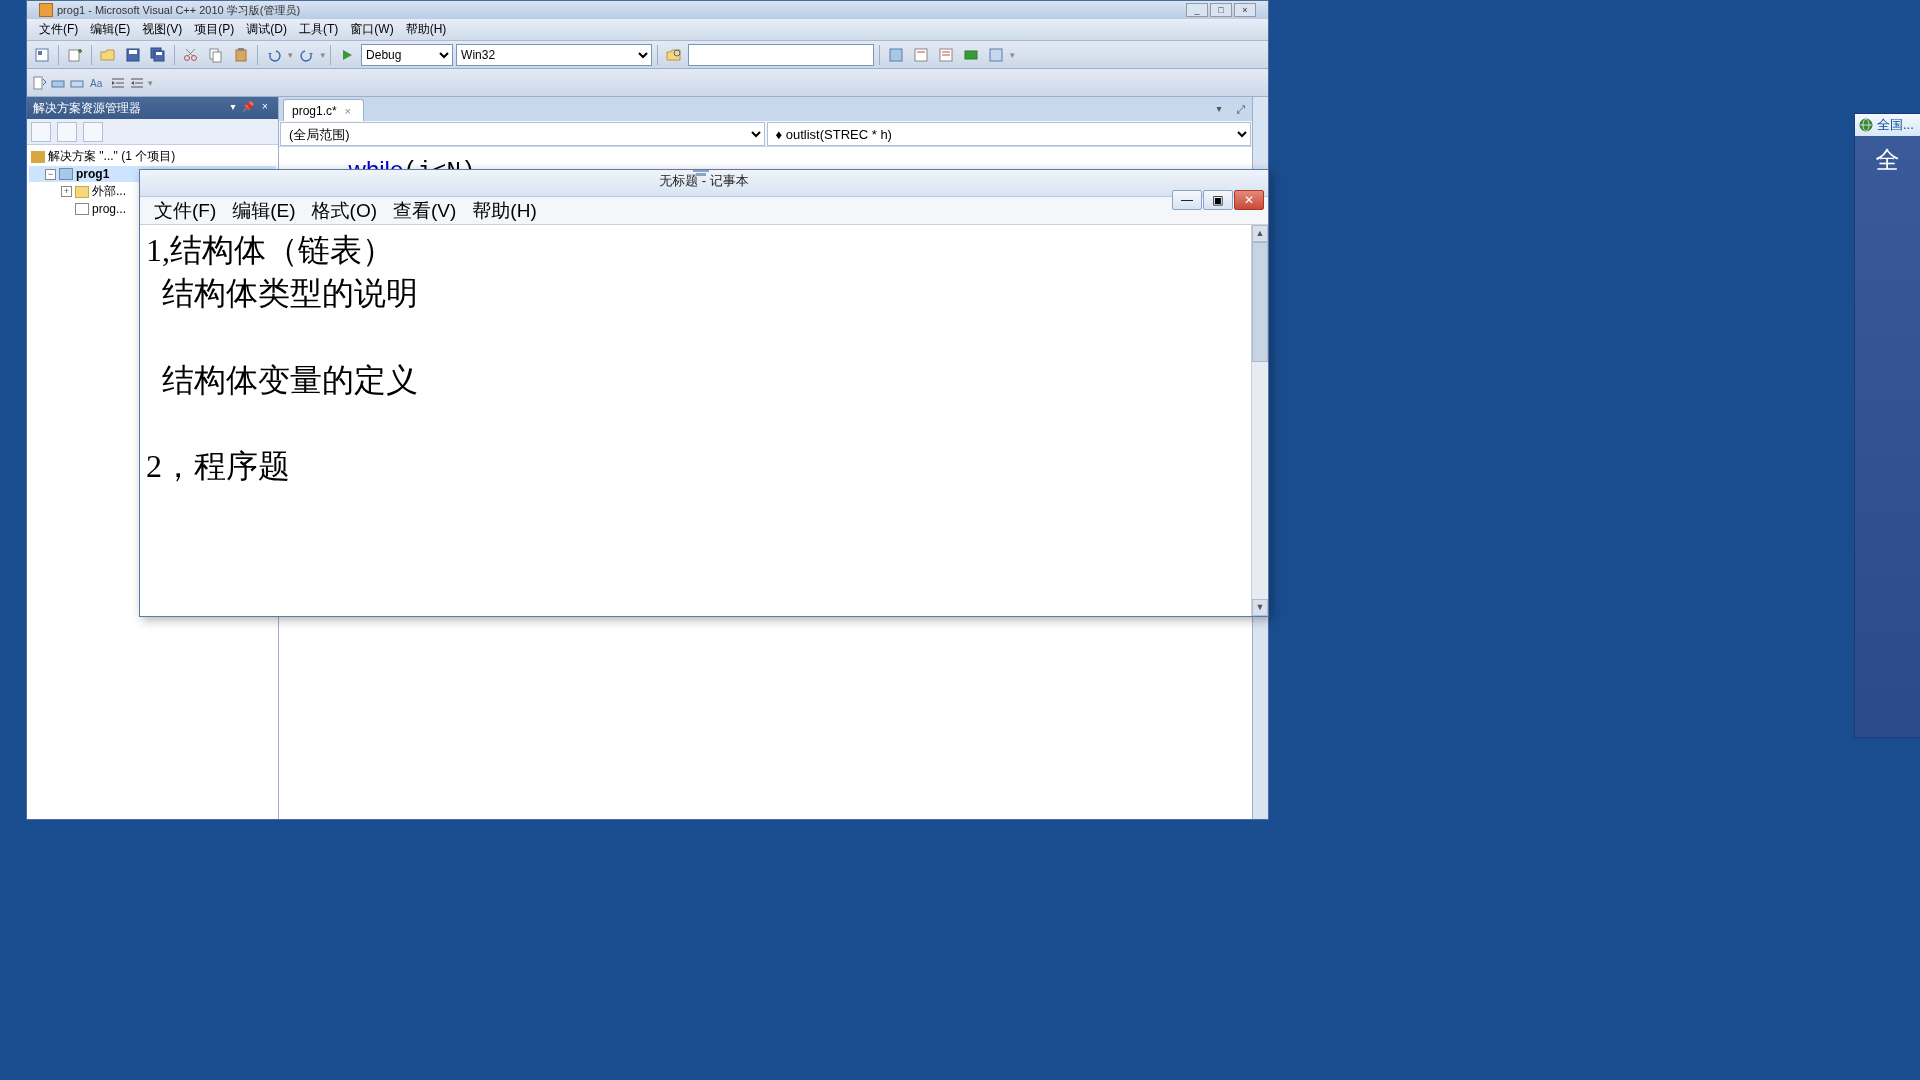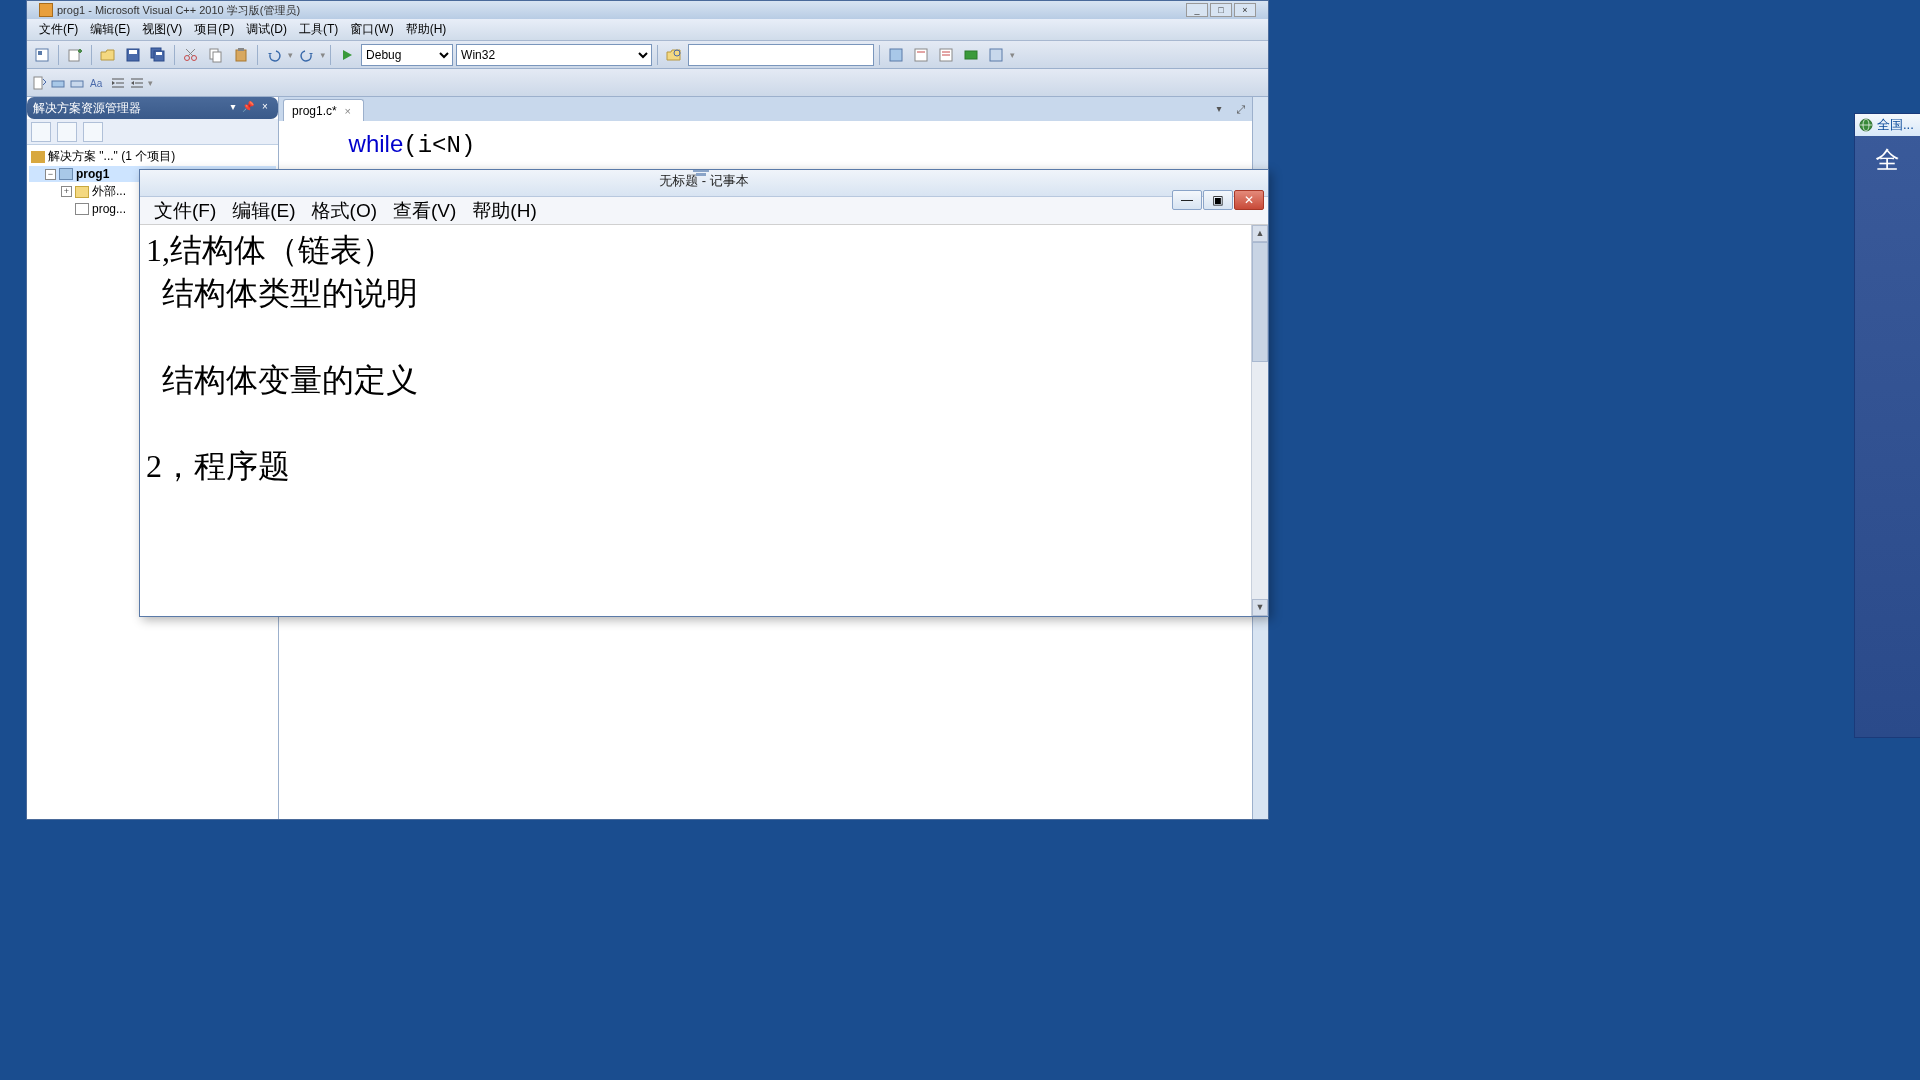--- a/index.html
+++ b/index.html
@@ -19,21 +19,21 @@
 .vs-toolbar .tb-sep { width: 1px; height: 20px; background: #9cb0cc; margin: 0 2px; }
 .vs-toolbar .tb-btn { width: 22px; height: 22px; display: flex; align-items: center; justify-content: center; border: 1px solid transparent; }
 .vs-toolbar select { height: 22px; font-size: 12px; background: #fff; border: 1px solid #7a96bc; }
 .vs-toolbar input[type=text] { height: 22px; font-size: 12px; background: #fff; border: 1px solid #7a96bc; padding: 0 4px; }
 
 .vs-toolbar2 { height: 28px; background: linear-gradient(#e4eaf4, #ccd8e8); display: flex; align-items: center; padding: 0 4px; gap: 3px; border-bottom: 1px solid #9cb0cc; }
 
 .vs-body { display: flex; height: calc(100% - 96px); }
 
 .vs-sidebar { width: 252px; background: #fff; border-right: 1px solid #9cb0cc; display: flex; flex-direction: column; }
-.vs-sidebar-title { height: 22px; background: linear-gradient(#4a6a9a, #3a5a8a); color: #fff; font-size: 12px; padding: 3px 6px; display: flex; align-items: center; border-radius: 7px; }
+.vs-sidebar-title { height: 22px; background: linear-gradient(#4a6a9a, #3a5a8a); color: #fff; font-size: 12px; padding: 3px 6px; display: flex; align-items: center; }
 .vs-sidebar-title .sp-controls { margin-left: auto; display: flex; gap: 2px; }
 .vs-sidebar-title .sp-btn { width: 14px; height: 14px; color: #fff; font-size: 10px; text-align: center; cursor: default; }
 .vs-sidebar-toolbar { height: 26px; background: #e8eef8; display: flex; align-items: center; padding: 0 4px; gap: 6px; border-bottom: 1px solid #c0d0e4; }
 .vs-sidebar-toolbar .sb-btn { width: 20px; height: 20px; border: 1px solid #b0c0d8; background: #f4f8fc; }
 .vs-tree { flex: 1; background: #fff; font-size: 12px; padding: 2px; overflow: hidden; }
 .vs-tree .tree-node { padding: 1px 2px; display: flex; align-items: center; gap: 3px; white-space: nowrap; }
 .vs-tree .tree-node.selected { background: #cde4ff; }
 .vs-tree .exp { width: 11px; height: 11px; border: 1px solid #888; font-size: 9px; line-height: 9px; text-align: center; color: #555; background: #fff; }
 .vs-tree .node-icon { width: 14px; height: 12px; display: inline-block; }
 .vs-tree .ni-sol { background: #d8a840; }
@@ -313,20 +313,24 @@
 
     <div class="vs-editor">
       <div class="vs-tabbar">
         <div class="vs-tab">
           <span>prog1.c*</span>
           <span class="tab-close">×</span>
         </div>
         <div class="tab-dd">▾</div>
         <div class="tab-exp">⤢</div>
       </div>
+      <div class="vs-scopebar">
+        <select><option>(全局范围)</option></select>
+        <select><option>♦ outlist(STREC * h)</option></select>
+      </div>
       <div class="vs-code" id="code-area">    <span class="kw">while</span>(i&lt;N)
     { q=(STREC*)malloc(<span class="kw">sizeof</span>(STREC));
       q-&gt;s=s[i]; i++;  p-&gt;next=q; p=q;
     }
     p-&gt;next=0;
     <span class="kw">return</span>  h;</div>
     </div>
 
     <div class="vs-right-strip"></div>
   </div>

